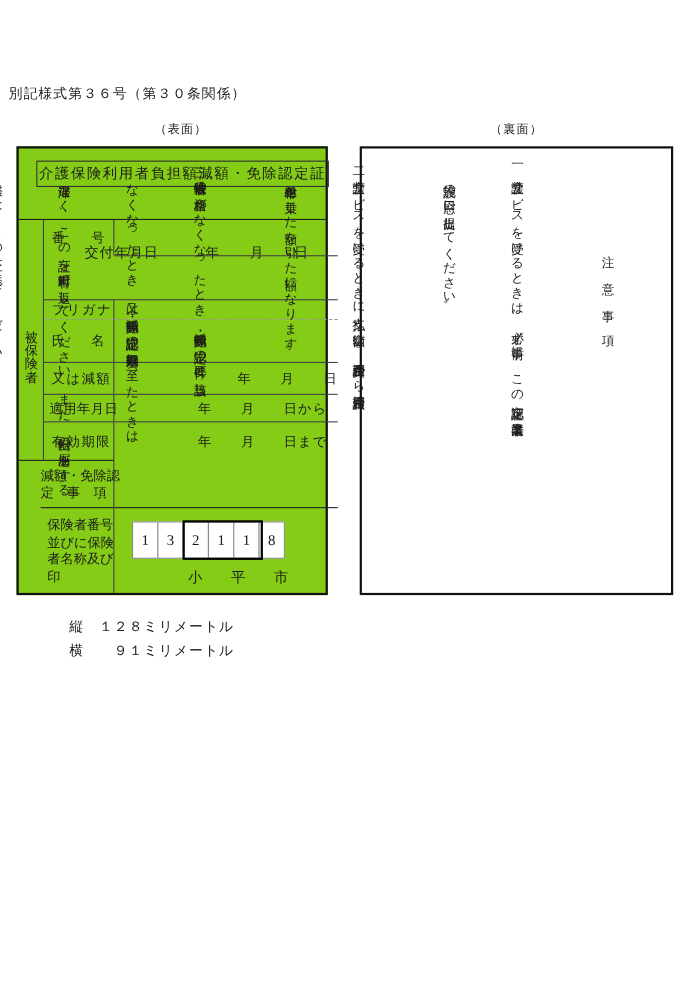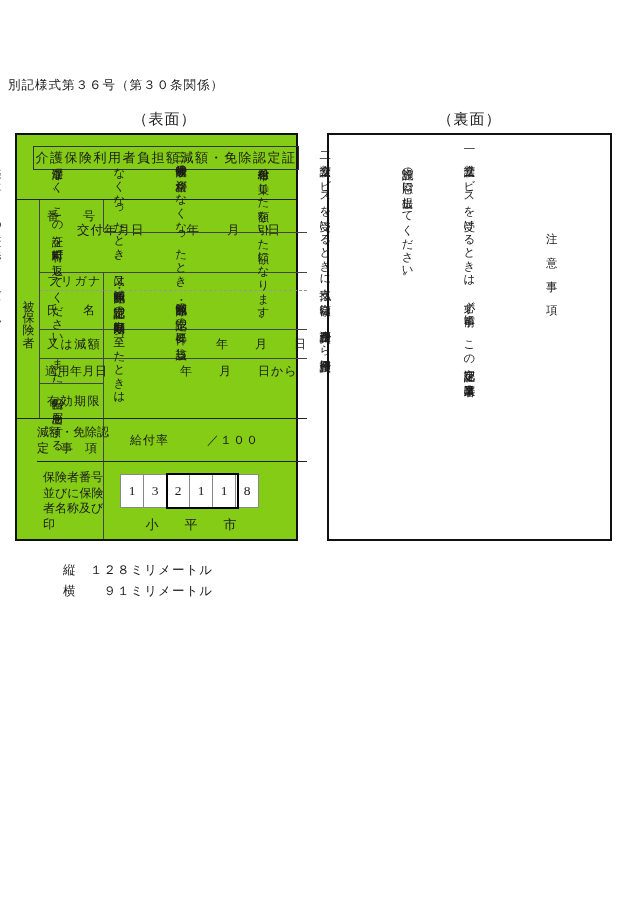--- a/index.html
+++ b/index.html
@@ -7,21 +7,21 @@
   body {
     position:relative;
     background:#ffffff;
     color:#1a1a1a;
     font-family:"Liberation Serif","DejaVu Serif",serif;
     overflow:hidden;
   }
 
   
   .doc-number{ position:absolute; left:8px; top:77px; font-size:12.5px; letter-spacing:1px; }
-  .side-label{ position:absolute; top:110px; text-align:center; font-size:15px; letter-spacing:1px; }
+  .side-label{ position:absolute; top:110px; text-align:center; font-size:11px; letter-spacing:1px; }
   .side-label.front{ left:15px; width:299px; }
   .side-label.back{ left:327px; width:285px; }
 
   
   .front-panel{
     position:absolute; left:15px; top:133px; width:283px; height:408px;
     border:2px solid #111; background:#84cc16;
   }
   .fp-head{ position:relative; height:64px; }
   .title-box{
@@ -74,21 +74,21 @@
   .dbox{
     width:24px; height:34px; border:1px solid #888; margin-left:-1px;
     display:flex; align-items:center; justify-content:center;
     font-size:13.5px; background:#fff;
   }
   .dbox:first-child{ margin-left:0; }
   .bold-frame{
     position:absolute; left:46px; top:-1px; width:73px; height:36px;
     border:2px solid #000; pointer-events:none;
   }
-  .city-name{ width:142px; margin-left:16px; margin-top:8px; text-align:center; font-size:13px; white-space:pre; }
+  .city-name{ width:142px; margin-left:16px; margin-top:8px; text-align:right; font-size:13px; white-space:pre; }
 
   .lbl4{
     grid-column:1/3; border-right:1px solid #444; border-top:1px solid #222;
     display:flex; flex-direction:column; justify-content:flex-start;
     padding:8px 0 0 6px; line-height:15.5px; white-space:pre;margin-left:20px;
   }
 
   
   .back-panel{
     position:absolute; left:327px; top:133px; width:285px; height:408px;
@@ -145,28 +145,27 @@
     <div class="cell ct bt" style="grid-row:5">
       <span class="val pl-birth">年　　月　　日</span>
     </div>
 
     <div class="cell lbl bt tight" style="grid-row:6">適用年月日</div>
     <div class="cell ct bt" style="grid-row:6">
       <span class="val pl-date">年　　月　　日から</span>
     </div>
 
     <div class="cell lbl bt spread" style="grid-row:7">有効期限</div>
+    <div class="cell ct bt" style="grid-row:7">
+      <span class="val pl-date">年　　月　　日まで</span>
+    </div>
 
     <div class="lbl2" style="grid-row:8">
       <span>減額・免除認</span>
       <span>定　事　項</span>
-    </div>
-    <div class="cell ct full-bt rate-cell" style="grid-row:8">
-      <span>給付率</span>
-      <span>／１００</span>
     </div>
 
     <div class="lbl4" style="grid-row:9">
       <span>保険者番号</span>
       <span>並びに保険</span>
       <span>者名称及び</span>
       <span>印</span>
     </div>
     <div class="ct full-bt insurer-content" style="grid-row:9">
       <div class="digit-boxes">

